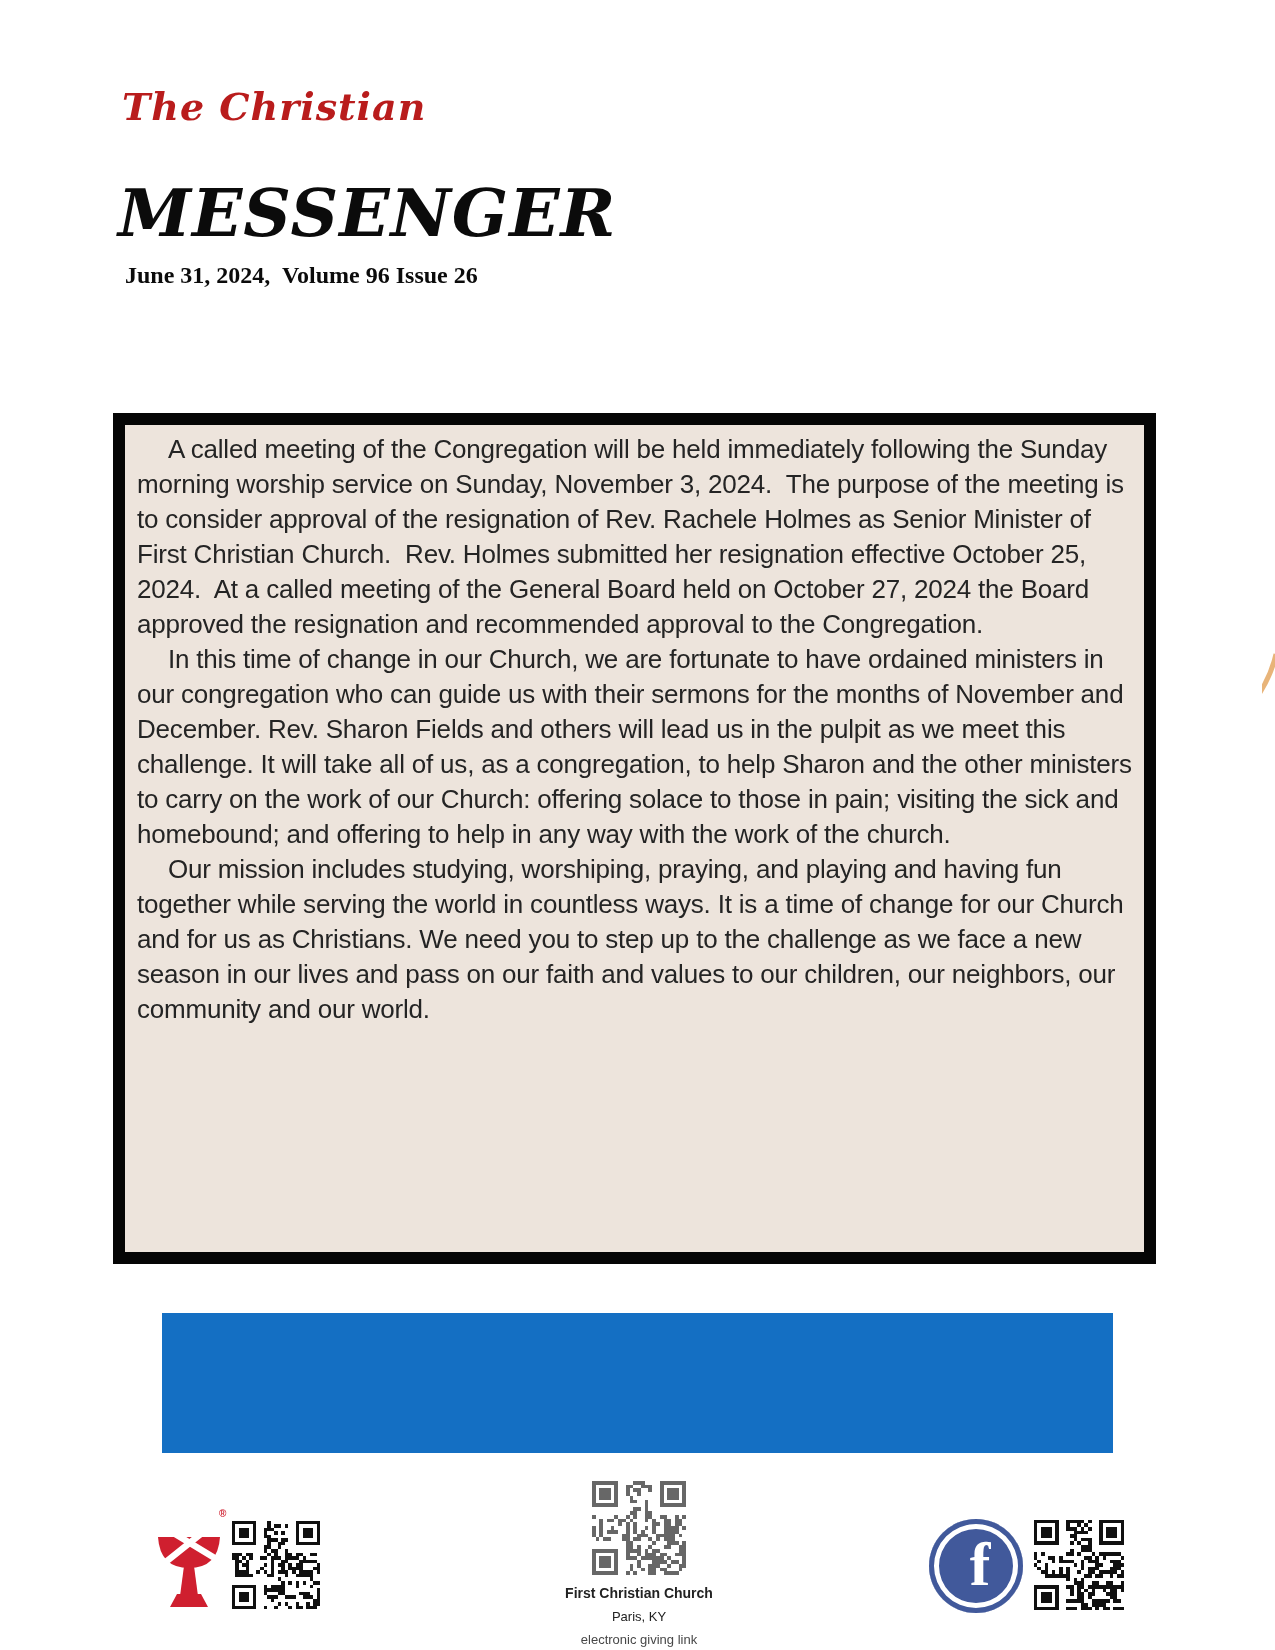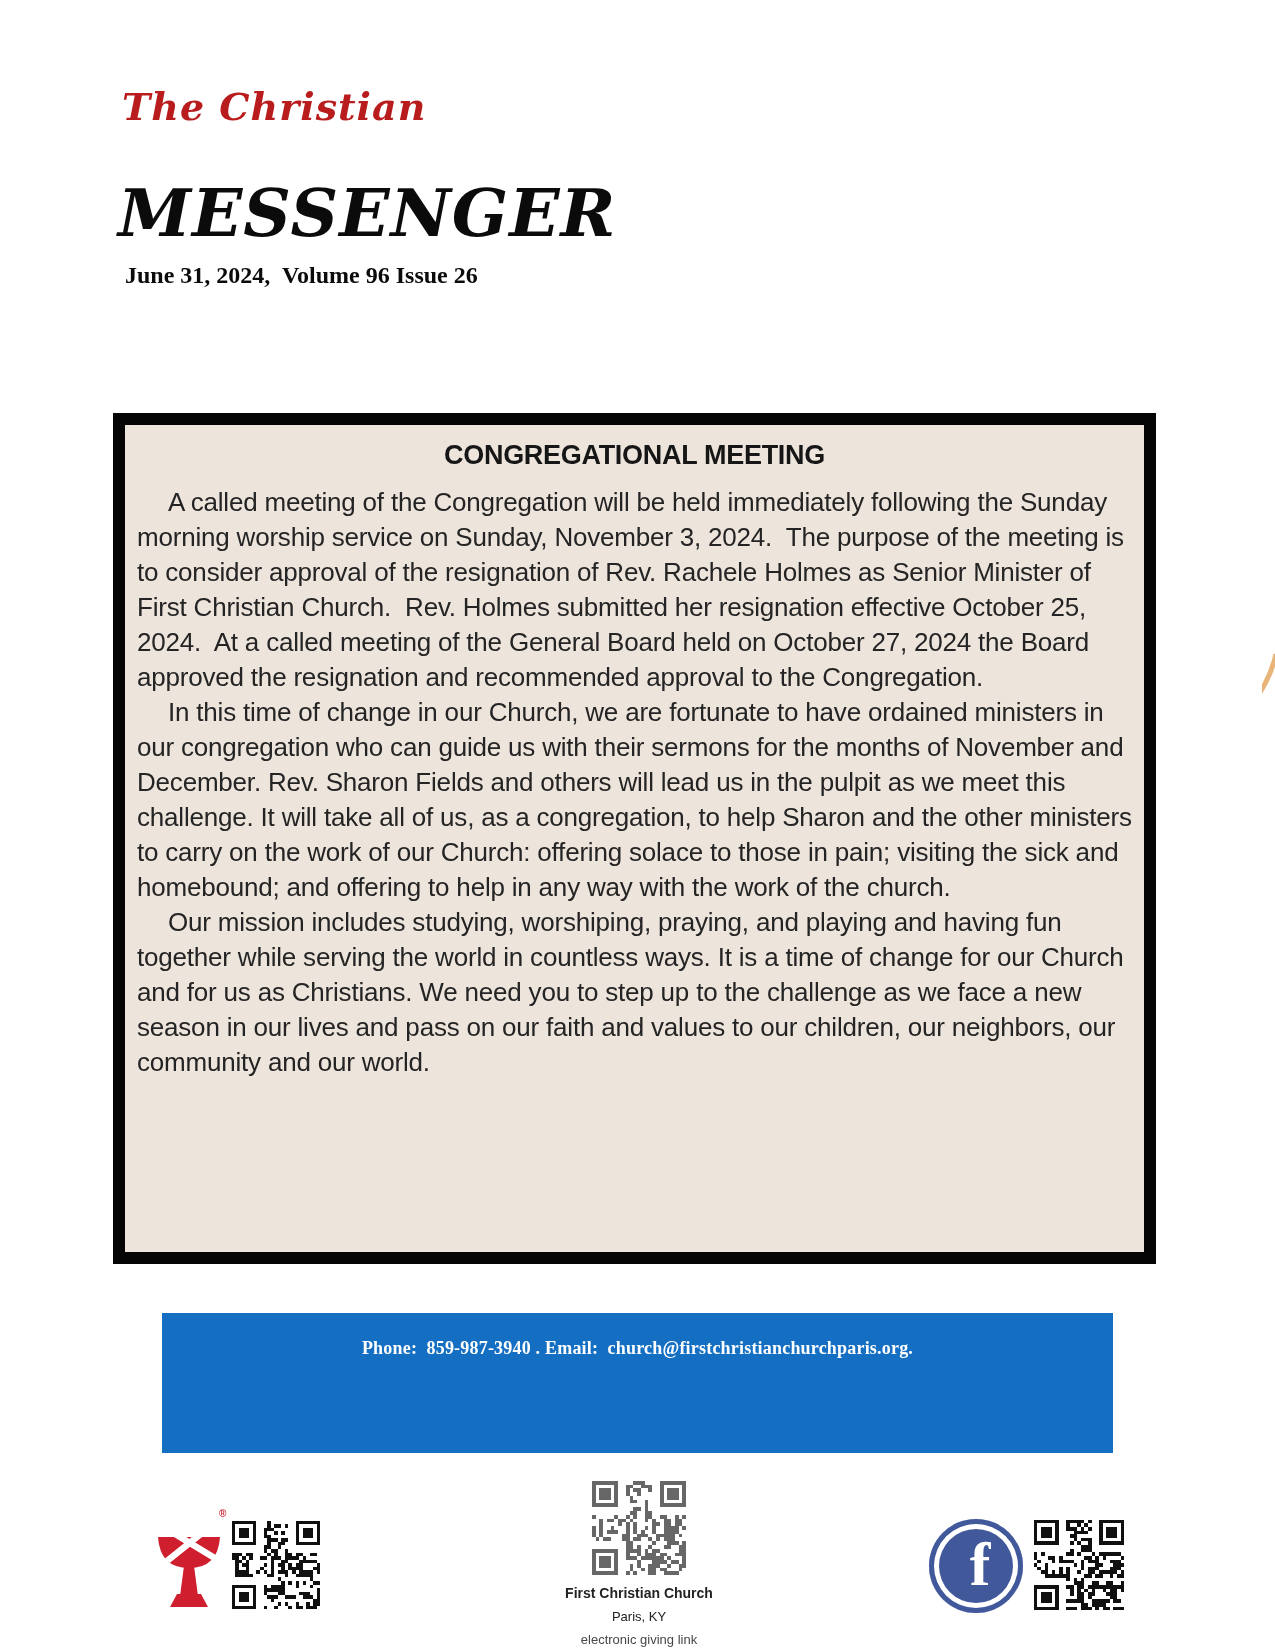--- a/index.html
+++ b/index.html
@@ -82,35 +82,33 @@
 </head>
 <body>
 
 <div>
 
   <div class="abs" id="title-line1">The Christian</div>
   <div class="abs" id="title-line2">MESSENGER</div>
   <div class="abs" id="dateline">June 31, 2024,  Volume 96 Issue 26</div>
 
   <div class="abs" id="announcement-box">
-    <div class="section-heading">CONGREGATIONAL MEETING</div>
     <p class="body-para">A called meeting of the Congregation will be held immediately following the Sunday morning worship service on Sunday, November 3, 2024.  The purpose of the meeting is to consider approval of the resignation of Rev. Rachele Holmes as Senior Minister of First Christian Church.  Rev. Holmes submitted her resignation effective October 25, 2024.  At a called meeting of the General Board held on October 27, 2024 the Board approved the resignation and recommended approval to the Congregation.</p>
 
     <p class="body-para">In this time of change in our Church, we are fortunate to have ordained ministers in our congregation who can guide us with their sermons for the months of November and December. Rev. Sharon Fields and others will lead us in the pulpit as we meet this challenge. It will take all of us, as a congregation, to help Sharon and the other ministers to carry on the work of our Church: offering solace to those in pain; visiting the sick and homebound; and offering to help in any way with the work of the church.</p>
     <p class="body-para">Our mission includes studying, worshiping, praying, and playing and having fun together while serving the world in countless ways. It is a time of change for our Church and for us as Christians. We need you to step up to the challenge as we face a new season in our lives and pass on our faith and values to our children, our neighbors, our community and our world.</p>
   </div>
 
   <div class="abs" id="edge-mark">
     <svg width="13" height="52" viewBox="0 0 13 52">
       <path d="M14 2 C 10 20, 3 34, -7 48" stroke="#E09B4C" stroke-width="5" fill="none" opacity="0.75"></path>
     </svg>
   </div>
 
   <div class="abs" id="contact-bar" style="--bar:#146FC3;background:#146FC3;">
-    <div class="bar-line">Phone:  859-987-3940 . Email:  church@firstchristianchurchparis.org.</div>
   </div>
 
   <div class="abs" id="chalice-wrap">
     <svg width="68" height="100" viewBox="0 0 68 100">
       <path d="M3 27 L65 27 Q63 58 34 58 Q5 58 3 27 Z" fill="#CF1F2F"></path>
       <polygon points="29,56 39,56 43,86 25,86" fill="#CF1F2F"></polygon>
       <path d="M22 84 L46 84 L53 97 L15 97 Z" fill="#CF1F2F"></path>
       <line x1="2" y1="13" x2="58" y2="47" stroke="#ffffff" stroke-width="6.5" stroke-linecap="round"></line>
       <line x1="62" y1="11" x2="12" y2="51" stroke="#ffffff" stroke-width="6.5" stroke-linecap="round"></line>
     </svg>

